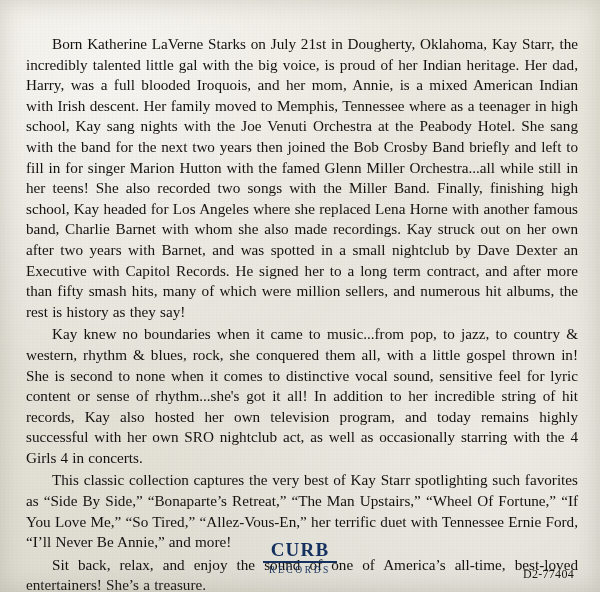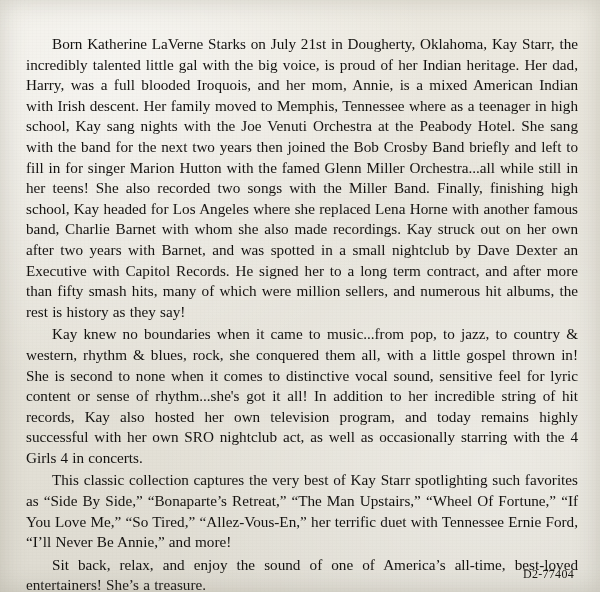--- a/index.html
+++ b/index.html
@@ -103,17 +103,22 @@
 <div class="page">
   <div class="grain"></div>
 
   <div class="text-block">
     <p class="para">Born Katherine LaVerne Starks on July 21st in Dougherty, Oklahoma, Kay Starr, the incredibly talented little gal with the big voice, is proud of her Indian heritage.  Her dad, Harry, was a full blooded Iroquois, and her mom, Annie, is a mixed American Indian with Irish descent.  Her family moved to Memphis, Tennessee where as a teenager in high school, Kay sang nights with the Joe Venuti Orchestra at the Peabody Hotel.  She sang with the band for the next two years then joined the Bob Crosby Band briefly and left to fill in for singer Marion Hutton with the famed Glenn Miller Orchestra...all while still in her teens!  She also recorded two songs with the Miller Band.  Finally, finishing high school, Kay headed for Los Angeles where she replaced Lena Horne with another famous band, Charlie Barnet with whom she also made recordings.  Kay struck out on her own after two years with Barnet, and was spotted in a small nightclub by Dave Dexter an Executive with Capitol Records.  He signed her to a long term contract, and after more than fifty smash hits, many of which were million sellers, and numerous hit albums, the rest is history as they say!</p>
     <p class="para">Kay knew no boundaries when it came to music...from pop, to jazz, to country &amp; western, rhythm &amp; blues, rock, she conquered them all, with a little gospel thrown in!  She is second to none when it comes to distinctive vocal sound, sensitive feel for lyric content or sense of rhythm...she's got it all!  In addition to her incredible string of hit records, Kay also hosted her own television program, and today remains highly successful with her own SRO nightclub act, as well as occasionally starring with the 4 Girls 4 in concerts.</p>
     <p class="para">This classic collection captures the very best of Kay Starr spotlighting such favorites as “Side By Side,” “Bonaparte’s Retreat,” “The Man Upstairs,” “Wheel Of Fortune,” “If You Love Me,” “So Tired,” “Allez-Vous-En,” her terrific duet with Tennessee Ernie Ford, “I’ll Never Be Annie,” and more!</p>
     <p class="para last">Sit back, relax, and enjoy the sound of one of America’s all-time, best-loved entertainers!  She’s a treasure.</p>
   </div>
 
+  <div class="logo">
+    <div class="curb">CURB</div>
+    <div class="curb-rule"></div>
+    <div class="records">RECORDS</div>
+  </div>
 
   <div class="catalog">D2-77404</div>
 
   <div class="edge-shadow"></div>
 </div>
 
 </body></html>

